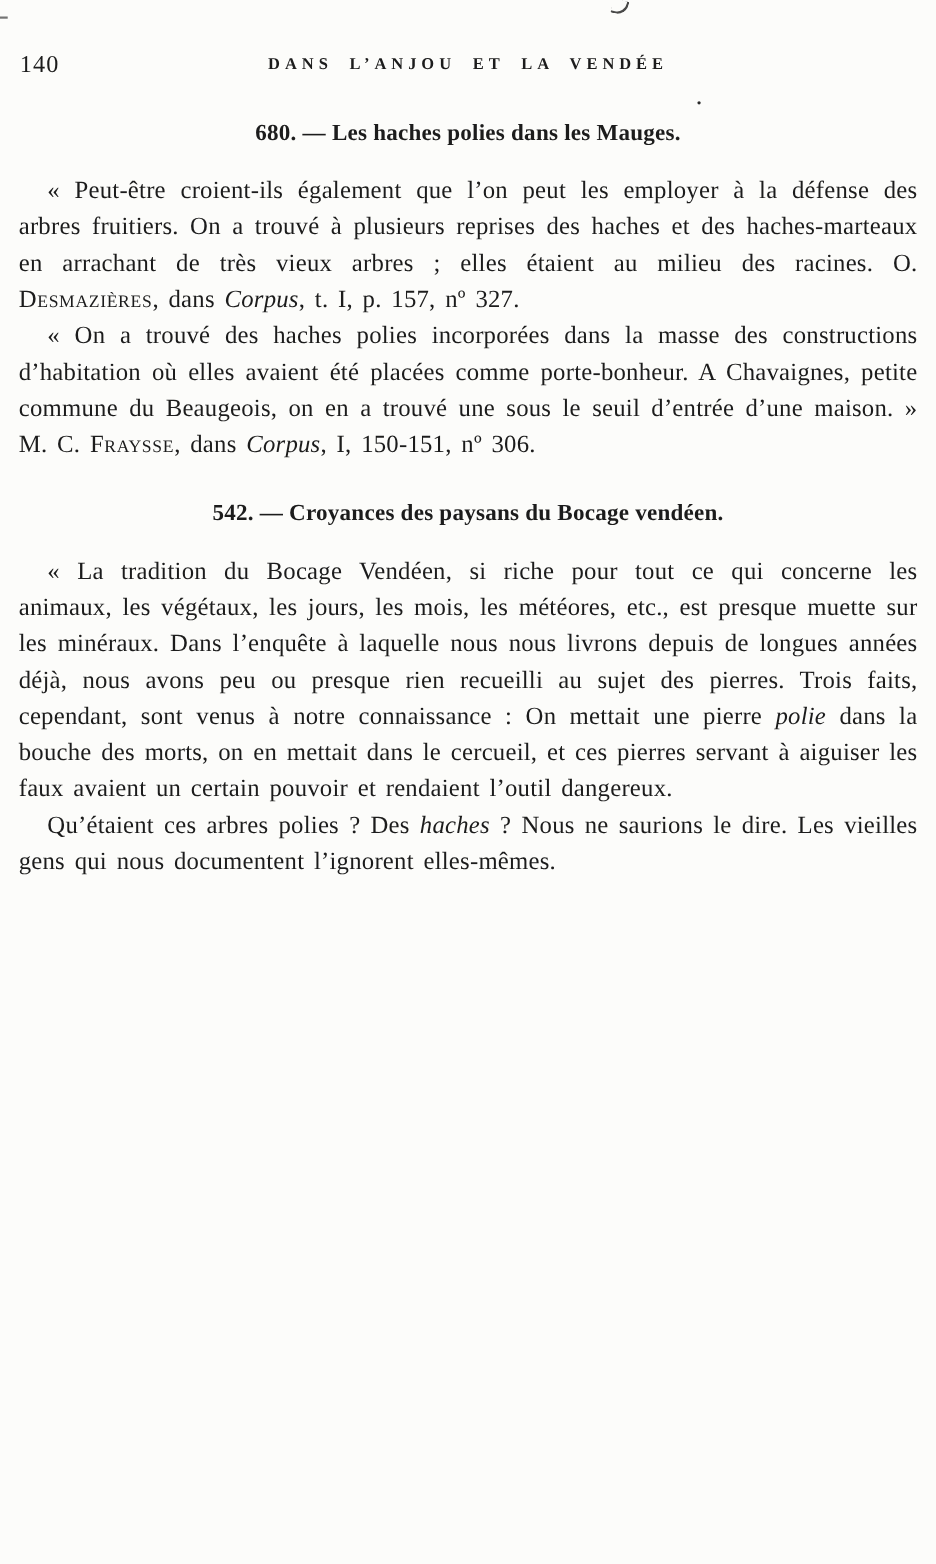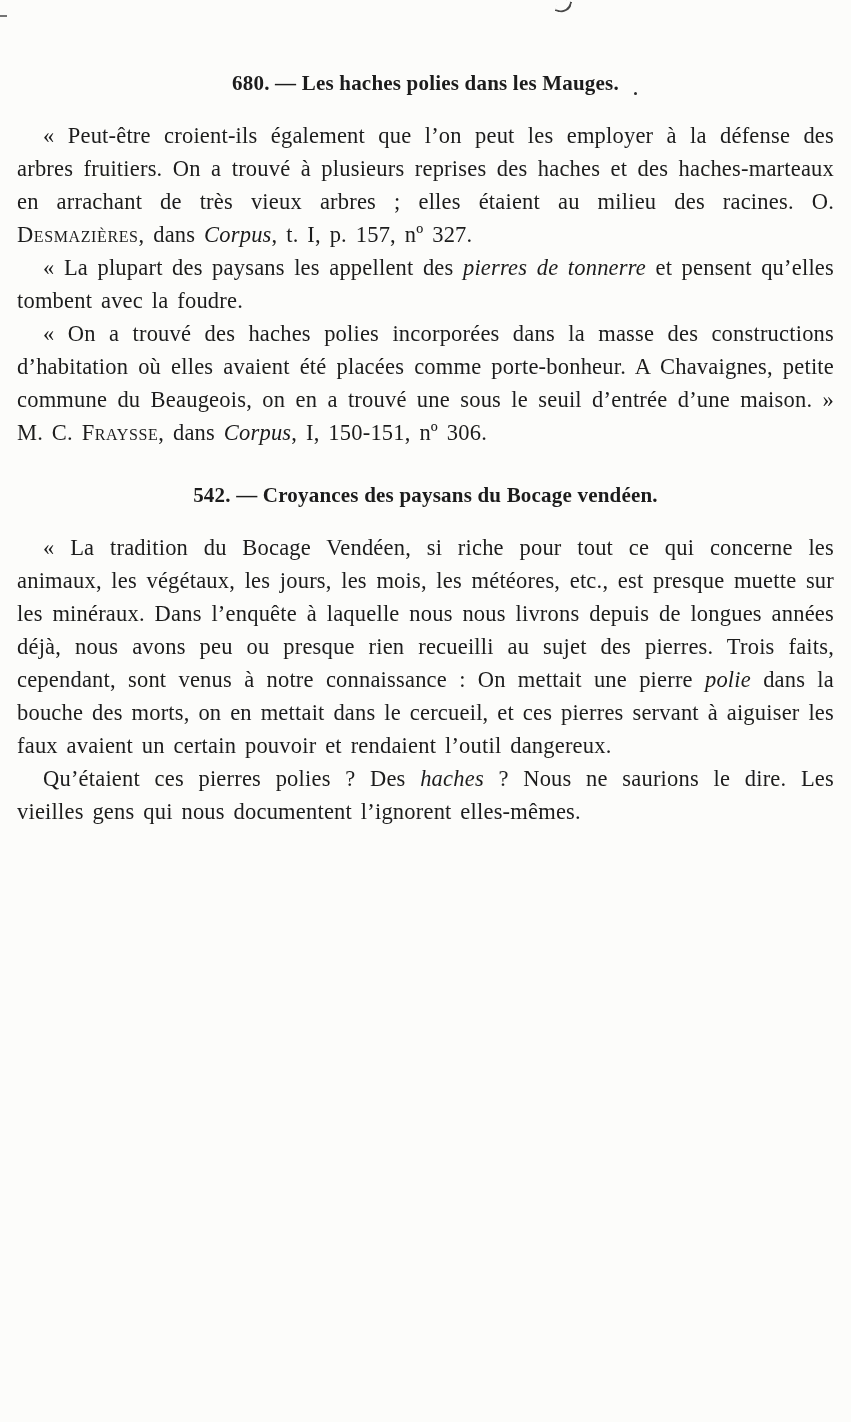--- a/index.html
+++ b/index.html
@@ -98,30 +98,33 @@
 </style>
 </head>
 <body>
 
 <div class="page">
 
   <span class="artifact-top"></span>
   <span class="artifact-dot"></span>
   <span class="artifact-dash"></span>
 
+  <div class="page-header">
+    <span class="page-number">140</span>
+    <span class="running-title">DANS L’ANJOU ET LA VENDÉE</span>
+  </div>
 
   <div class="section">
     <h2 class="section-heading">680. — Les haches polies dans les Mauges.</h2>
     <p class="body-par"><span>« Peut-être croient-ils également que l’on peut les employer à la défense des arbres fruitiers. On a trouvé à plusieurs reprises des haches et des haches-marteaux en arrachant de très vieux arbres ; elles étaient au milieu des racines. O. </span><span class="run-sc">Desmazières</span><span>, dans </span><span class="run-i">Corpus</span><span>, t. I, p. 157, nº 327.</span></p>
   </div>
 
   <div class="section">
-    <p class="body-par"><span>« La plupart des paysans les appellent des </span><span class="run-i">pierres de tonnerre</span><span> et pensent qu’elles tombent avec la foudre.</span></p>
     <p class="body-par"><span>« On a trouvé des haches polies incorporées dans la masse des constructions d’habitation où elles avaient été placées comme porte-bonheur. A Chavaignes, petite commune du Beaugeois, on en a trouvé une sous le seuil d’entrée d’une maison. » M. C. </span><span class="run-sc">Fraysse</span><span>, dans </span><span class="run-i">Corpus</span><span>, I, 150-151, nº 306.</span></p>
   </div>
 
   <div class="section">
     <h2 class="section-heading">542. — Croyances des paysans du Bocage vendéen.</h2>
     <p class="body-par"><span>« La tradition du Bocage Vendéen, si riche pour tout ce qui concerne les animaux, les végétaux, les jours, les mois, les météores, etc., est presque muette sur les minéraux. Dans l’enquête à laquelle nous nous livrons depuis de longues années déjà, nous avons peu ou presque rien recueilli au sujet des pierres. Trois faits, cependant, sont venus à notre connaissance : On mettait une pierre </span><span class="run-i">polie</span><span> dans la bouche des morts, on en mettait dans le cercueil, et ces pierres servant à aiguiser les faux avaient un certain pouvoir et rendaient l’outil dangereux.</span></p>
-    <p class="body-par"><span>Qu’étaient ces pierres polies ? Des </span><span class="run-i">haches</span><span> ? Nous ne saurions le dire. Les vieilles gens qui nous documentent l’ignorent elles-mêmes.</span></p>
+    <p class="body-par"><span>Qu’étaient ces arbres polies ? Des </span><span class="run-i">haches</span><span> ? Nous ne saurions le dire. Les vieilles gens qui nous documentent l’ignorent elles-mêmes.</span></p>
   </div>
 
 </div>
 
 </body></html>

